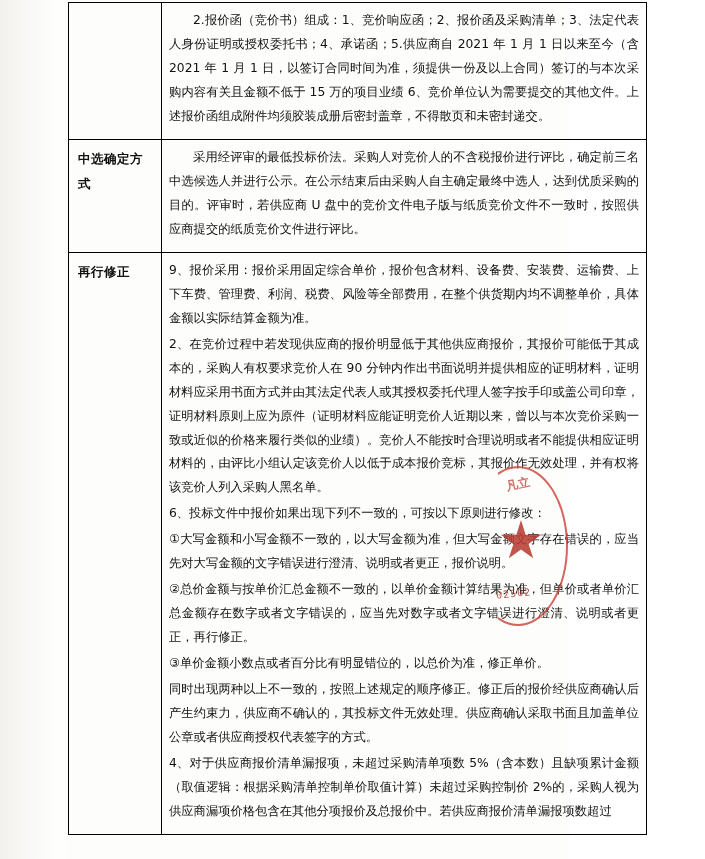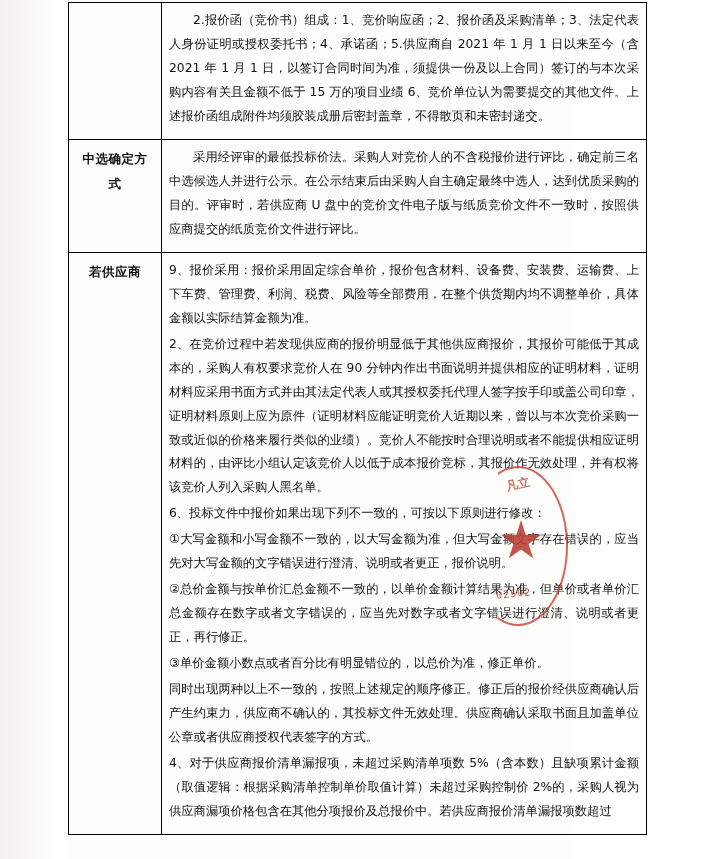--- a/index.html
+++ b/index.html
@@ -30,21 +30,21 @@
     border-collapse: collapse;
     table-layout: fixed;
   }
   table.doc td {
     border: 1px solid #000000;
     vertical-align: top;
     padding: 6px 7px 8px 7px;
   }
   td.labelcell {
     width: 78px;
-    text-align: center;
+    text-align: left;
     font-weight: bold;
     font-size: 12.5px;
     line-height: 2.0;
     letter-spacing: 0.5px;
     padding-top: 10px;
   }
   td.bodycell {
     width: 470px;
     font-size: 12.3px;
     line-height: 1.95;
@@ -151,21 +151,21 @@
         <td class="labelcell">
           <span class="label-inner">中选确定方式</span>
         </td>
         <td class="bodycell">
           <p class="para ind">采用经评审的最低投标价法。采购人对竞价人的不含税报价进行评比，确定前三名中选候选人并进行公示。在公示结束后由采购人自主确定最终中选人，达到优质采购的目的。评审时，若供应商 U 盘中的竞价文件电子版与纸质竞价文件不一致时，按照供应商提交的纸质竞价文件进行评比。</p>
         </td>
       </tr>
 
       <tr>
         <td class="labelcell">
-          <span class="label-inner">若供应商</span>
+          <span class="label-inner">再行修正</span>
         </td>
         <td class="bodycell">
           <p class="para">9、报价采用：报价采用固定综合单价，报价包含材料、设备费、安装费、运输费、上下车费、管理费、利润、税费、风险等全部费用，在整个供货期内均不调整单价，具体金额以实际结算金额为准。</p>
           <p class="para">2、在竞价过程中若发现供应商的报价明显低于其他供应商报价，其报价可能低于其成本的，采购人有权要求竞价人在 90 分钟内作出书面说明并提供相应的证明材料，证明材料应采用书面方式并由其法定代表人或其授权委托代理人签字按手印或盖公司印章，证明材料原则上应为原件（证明材料应能证明竞价人近期以来，曾以与本次竞价采购一致或近似的价格来履行类似的业绩）。竞价人不能按时合理说明或者不能提供相应证明材料的，由评比小组认定该竞价人以低于成本报价竞标，其报价作无效处理，并有权将该竞价人列入采购人黑名单。</p>
           <p class="para">6、投标文件中报价如果出现下列不一致的，可按以下原则进行修改：</p>
           <p class="para">①大写金额和小写金额不一致的，以大写金额为准，但大写金额文字存在错误的，应当先对大写金额的文字错误进行澄清、说明或者更正，报价说明。</p>
           <p class="para">②总价金额与按单价汇总金额不一致的，以单价金额计算结果为准，但单价或者单价汇总金额存在数字或者文字错误的，应当先对数字或者文字错误进行澄清、说明或者更正，再行修正。</p>
           <p class="para">③单价金额小数点或者百分比有明显错位的，以总价为准，修正单价。</p>
           <p class="para">同时出现两种以上不一致的，按照上述规定的顺序修正。修正后的报价经供应商确认后产生约束力，供应商不确认的，其投标文件无效处理。供应商确认采取书面且加盖单位公章或者供应商授权代表签字的方式。</p>
           <p class="para">4、对于供应商报价清单漏报项，未超过采购清单项数 5%（含本数）且缺项累计金额（取值逻辑：根据采购清单控制单价取值计算）未超过采购控制价 2%的，采购人视为供应商漏项价格包含在其他分项报价及总报价中。若供应商报价清单漏报项数超过</p>

